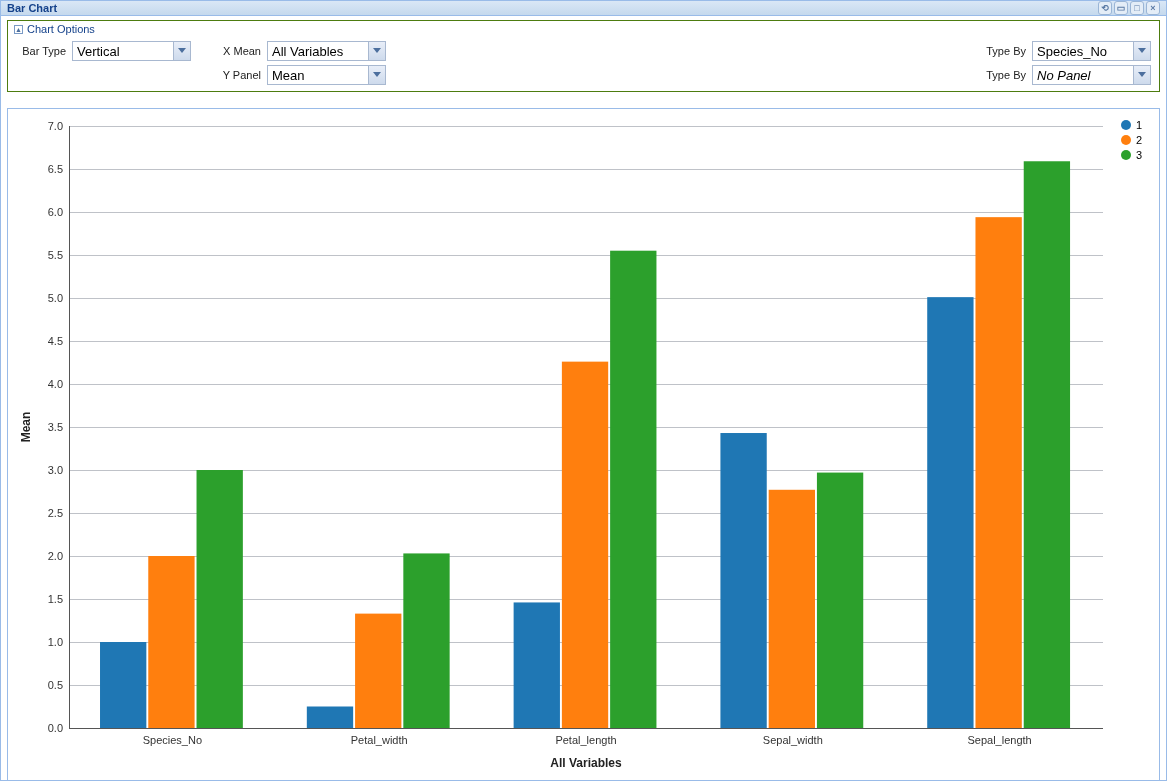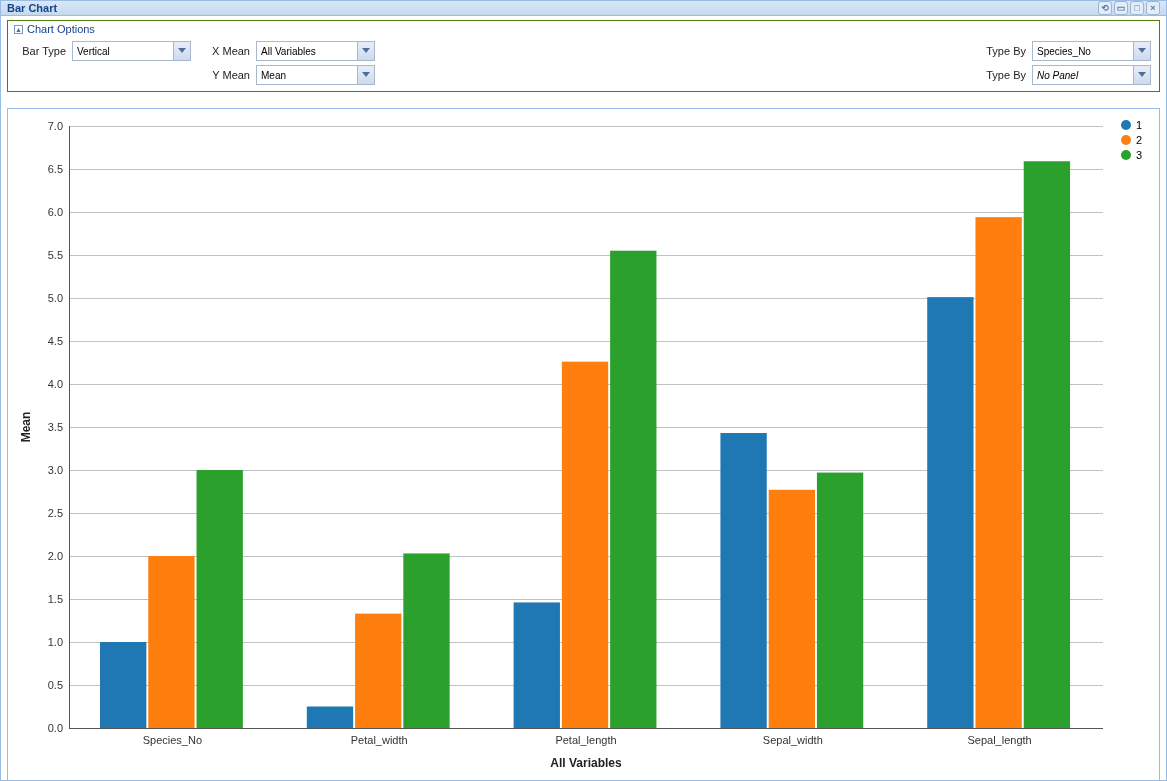--- a/index.html
+++ b/index.html
@@ -67,21 +67,21 @@
     border: 1px solid #7a9ac5;
     display: inline-flex;
     align-items: center;
     justify-content: center;
     font-size: 7px;
     color: #4c6f9e;
   }
   .options-body {
     padding: 4px 8px 6px 8px;
     display: flex;
-    gap: 19px;
+    gap: 30px;
   }
   .opt-col {
     display: flex;
     flex-direction: column;
     gap: 4px;
   }
   .opt-row {
     display: flex;
     align-items: center;
     gap: 6px;
@@ -94,21 +94,21 @@
   .combo {
     display: flex;
     align-items: center;
     border: 1px solid #a8b8d0;
     height: 20px;
     background: #fff;
   }
   .combo-input {
     border: none;
     outline: none;
-    font-size: 10px;
+    font-size: 13px;
     padding: 2px 4px;
     height: 18px;
     background: #fff;
   }
   .combo-btn {
     width: 17px;
     height: 18px;
     background: linear-gradient(#e8eef8, #cddaec);
     border-left: 1px solid #a8b8d0;
     display: flex;
@@ -209,21 +209,21 @@
           <div class="combo">
             <input class="combo-input" style="width: 100px;" readonly="" value="All Variables">
             <div class="combo-btn">
               <svg width="8" height="6">
                   <polygon points="0,0 8,0 4,5" fill="#4c6f9e"></polygon>
                 </svg>
             </div>
           </div>
         </div>
         <div class="opt-row">
-          <span class="opt-label" style="width:40px">Y Mean</span>
+          <span class="opt-label" style="width:40px">Y Panel</span>
           <div class="combo">
             <input class="combo-input" style="width: 100px;" readonly="" value="Mean">
             <div class="combo-btn">
               <svg width="8" height="6">
                   <polygon points="0,0 8,0 4,5" fill="#4c6f9e"></polygon>
                 </svg>
             </div>
           </div>
         </div>
       </div>

